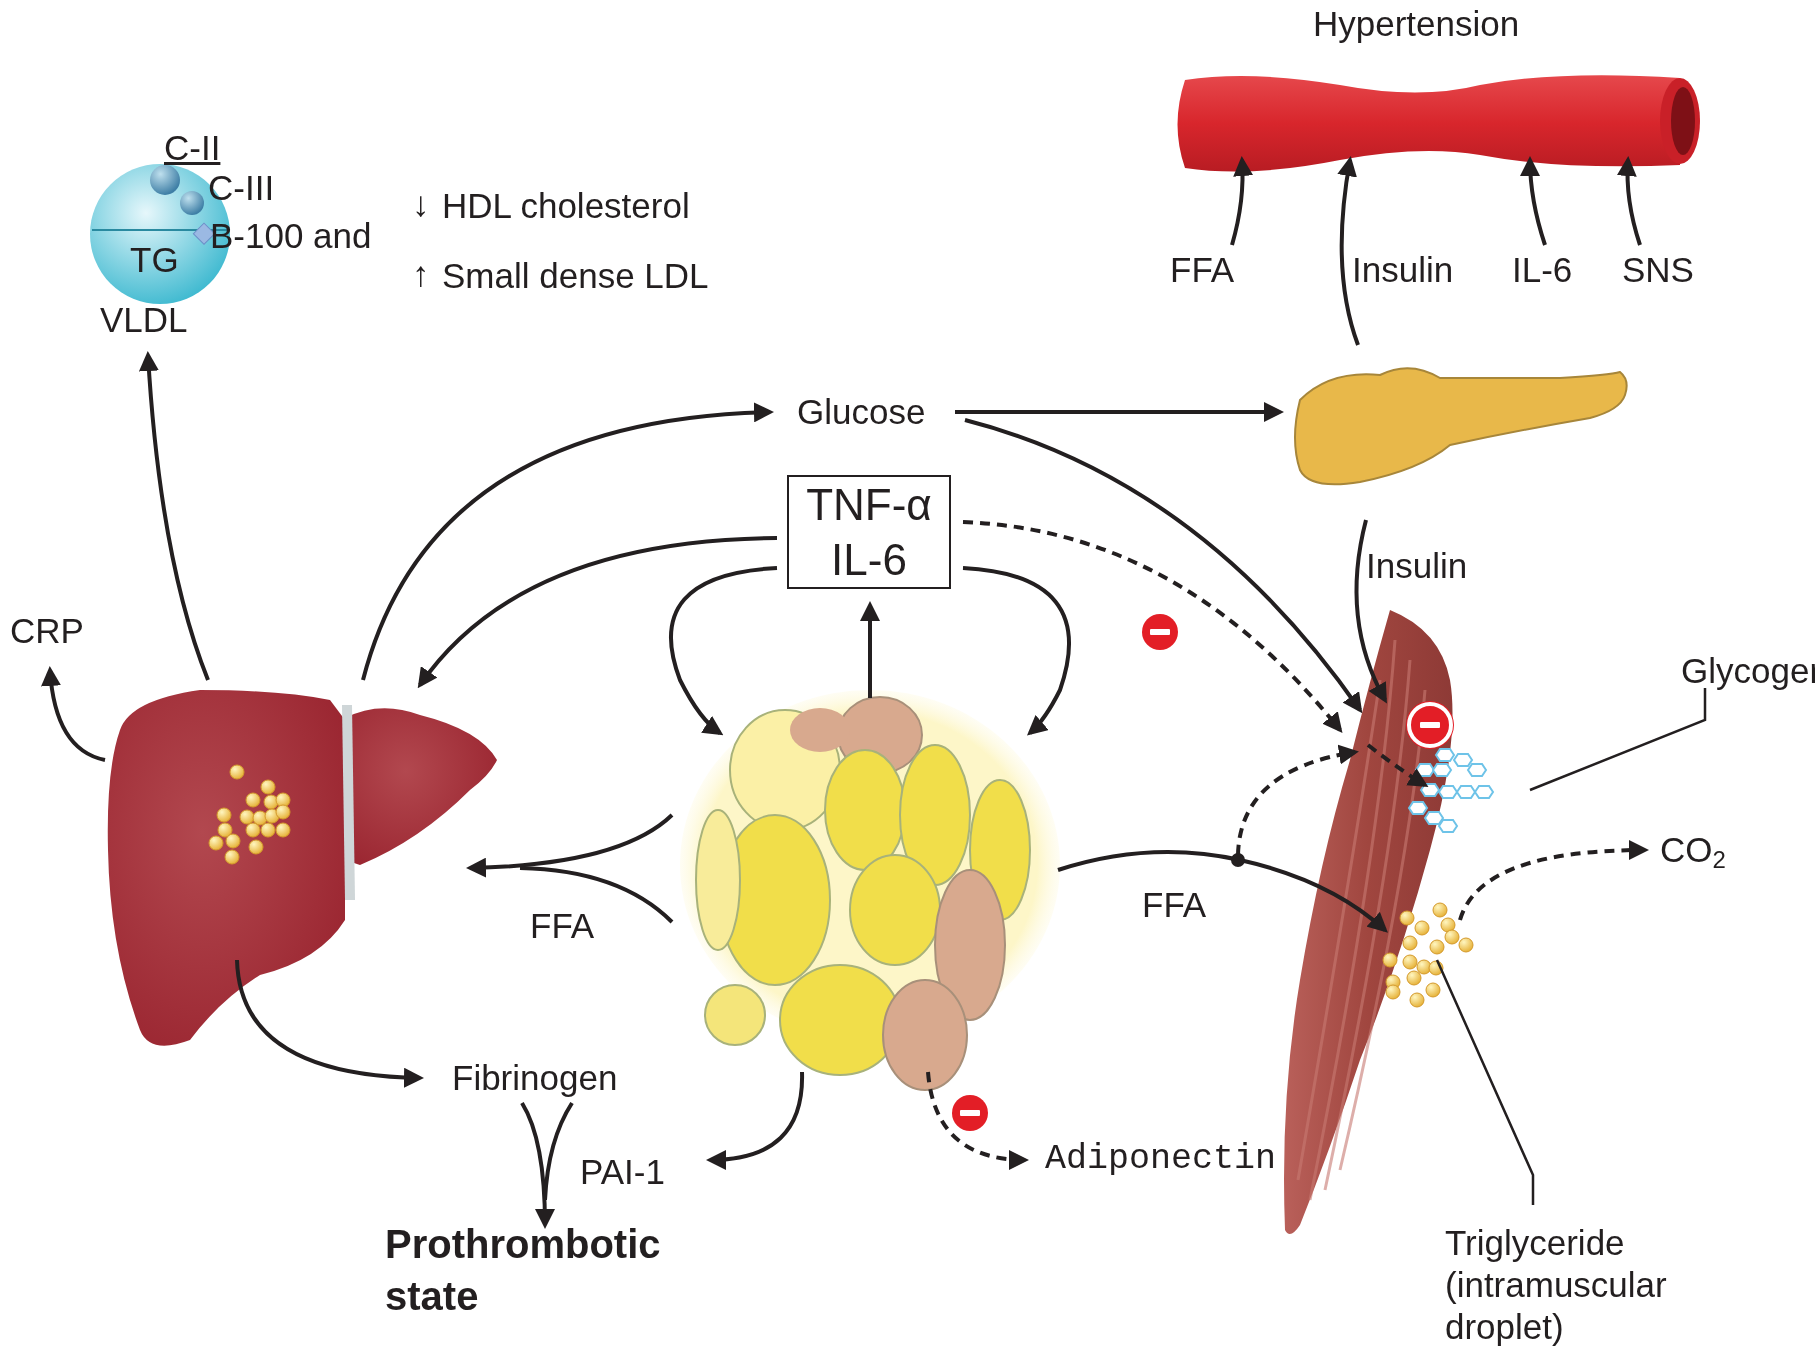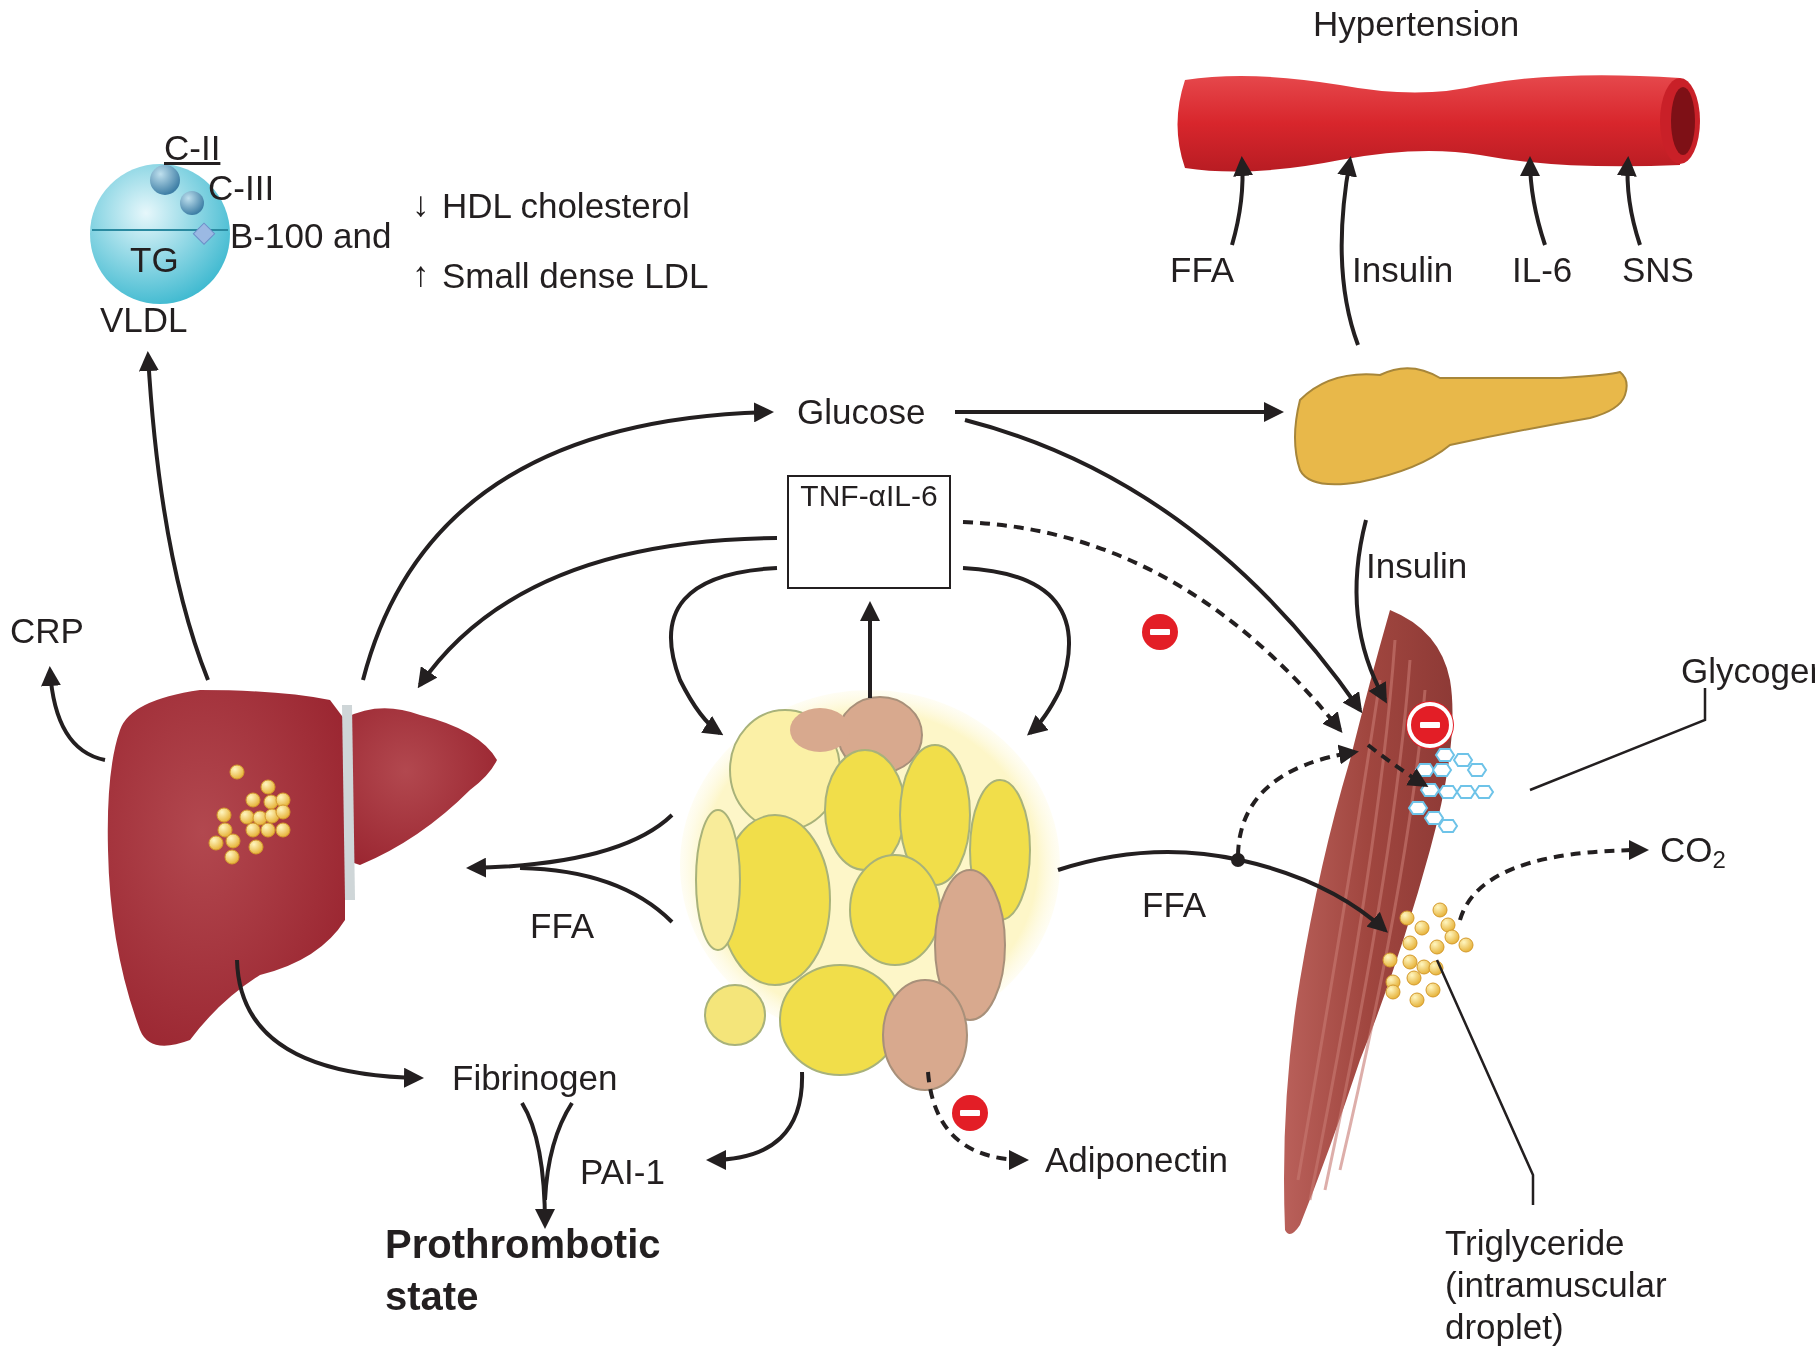--- a/index.html
+++ b/index.html
@@ -1,20 +1,20 @@
 <!DOCTYPE html>
 <html><head>
 <meta charset="utf-8">
 <style>
   html,body{margin:0;padding:0;background:#fff;}
   #canvas{position:relative;width:1815px;height:1368px;overflow:hidden;background:#fff;font-family:"Liberation Sans",sans-serif;color:#231f20;}
   svg#art{position:absolute;left:0;top:0;}
   .lbl{position:absolute;font-size:35px;line-height:1;white-space:nowrap;}
   .bold{font-weight:bold;font-size:40px;line-height:1.3;}
-  .tnf-box{position:absolute;left:787px;top:475px;width:160px;height:110px;border:2px solid #231f20;background:#fff;font-size:30px;text-align:center;display:flex;flex-direction:row;justify-content:center;line-height:1.25;}
+  .tnf-box{position:absolute;left:787px;top:475px;width:160px;height:110px;border:2px solid #231f20;background:#fff;font-size:44px;text-align:center;display:flex;flex-direction:column;justify-content:center;line-height:1.25;}
   .minus{position:absolute;width:36px;height:36px;border-radius:50%;background:#e31e26;}
   .minus::after{content:"";position:absolute;left:8px;right:8px;top:15px;height:6px;background:#fff;border-radius:1px;}
   .minus.ring{width:38px;height:38px;border:4px solid #fff;box-shadow:0 0 0 1px #e31e26;}
   .minus.ring::after{left:9px;right:9px;top:16px;}
   sub{font-size:24px;vertical-align:-6px;}
 </style>
 </head>
 <body>
 
 <div id="canvas">
@@ -220,39 +220,39 @@
 </div>
 
 <span class="lbl" style="left:1313px;top:6px;">Hypertension</span>
 <span class="lbl" style="left:1170px;top:252px;">FFA</span>
 <span class="lbl" style="left:1352px;top:252px;">Insulin</span>
 <span class="lbl" style="left:1512px;top:252px;">IL-6</span>
 <span class="lbl" style="left:1622px;top:252px;">SNS</span>
 
 <span class="lbl" style="left:164px;top:130px;text-decoration:underline;">C-II</span>
 <span class="lbl" style="left:208px;top:170px;">C-III</span>
-<span class="lbl" style="left:230px;top:218px;">B-100 and</span>
+<span class="lbl" style="left:210px;top:218px;">B-100 and</span>
 <span class="lbl" style="left:130px;top:242px;">TG</span>
 <span class="lbl" style="left:100px;top:302px;">VLDL</span>
 
 <span class="lbl" style="left:412px;top:186px;">↓</span>
 <span class="lbl" style="left:442px;top:188px;">HDL cholesterol</span>
 <span class="lbl" style="left:412px;top:256px;">↑</span>
 <span class="lbl" style="left:442px;top:258px;">Small dense LDL</span>
 
 <span class="lbl" style="left:797px;top:394px;">Glucose</span>
 <span class="lbl" style="left:10px;top:613px;">CRP</span>
 <span class="lbl" style="left:1366px;top:548px;">Insulin</span>
 <span class="lbl" style="left:1635px;top:653px;margin-left:46px;">Glycogen</span>
 <span class="lbl" style="left:1660px;top:832px;"><span>CO</span><sub>2</sub></span>
 <span class="lbl" style="left:530px;top:908px;">FFA</span>
 <span class="lbl" style="left:1142px;top:887px;">FFA</span>
 <span class="lbl" style="left:452px;top:1060px;">Fibrinogen</span>
 <span class="lbl" style="left:580px;top:1142px;margin-top:12px;">PAI-1</span>
-<span class="lbl" style="left:1045px;top:1142px;">Adiponectin</span>
+<span class="lbl" style="left:1045px;top:1142px;font-family:Liberation Mono, monospace;">Adiponectin</span>
 
 <div class="lbl bold" style="left:385px;top:1218px;width:330px;">
   <div>Prothrombotic</div>
   <div>state</div>
 </div>
 
 <div class="lbl" style="left:1445px;top:1222px;line-height:1.2;">
   <div>Triglyceride</div>
   <div>(intramuscular</div>
   <div>droplet)</div>

